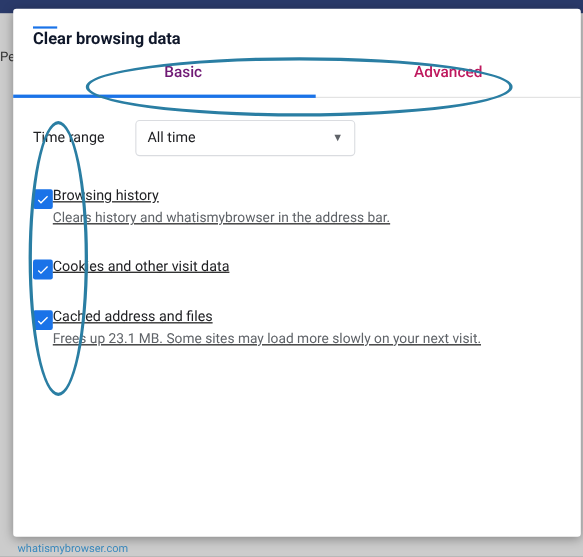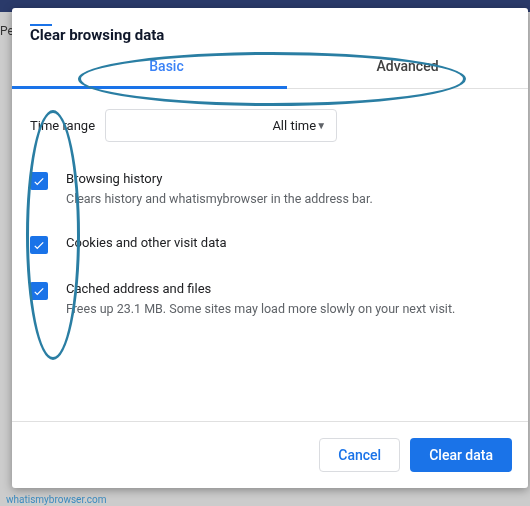--- a/index.html
+++ b/index.html
@@ -2,46 +2,46 @@
 <html><head>
 <meta charset="utf-8">
 <style>
   * { box-sizing: border-box; margin: 0; padding: 0; }
   html, body { width: 530px; height: 506px; font-family: Roboto, Arial, sans-serif; background: #888; overflow: hidden; }
   .backdrop {
     position: absolute; inset: 0;
     background: #ccc;
   }
   .bg-strip { position: absolute; top: 0; left: 0; right: 0; height: 12px; background: #2a3a6a; }
-  .bg-text1 { position:absolute; top:24px; left:0; font-size:12px; color:#333; }
+  .bg-text1 { position:absolute; top:44px; left:0; font-size:12px; color:#333; }
   .bg-text2 { position:absolute; top:340px; left:15px; font-size:11px; color:#333; }
-  .watermark { position:absolute; bottom:1px; left:6px; font-size:10px; color:#3a8abf; }
+  .watermark { position:absolute; bottom:1px; left:16px; font-size:10px; color:#3a8abf; }
   .dialog {
     position: absolute; top: 8px; left: 12px; right: 2px; bottom: 18px;
     background: #fff; border-radius: 3px;
     box-shadow: 0 2px 10px rgba(0,0,0,0.35);
     display: flex; flex-direction: column;
   }
   .dlg-title { font-size: 15px; color: #0f172a; padding: 18px 18px 6px 18px; font-weight: 700; }
   .tabs { display: flex; border-bottom: 1px solid #e0e0e0; margin-top: 12px; }
-  .tab { flex: 1; text-align: center; padding: 12px 0 14px 0; font-size: 14px; color: #404040; cursor: pointer; font-weight: 500; position: relative; }
-  .tab.active { color: #3b82f6; padding-left: 34px; }
+  .tab { flex: 1; text-align: center; padding: 12px 0 14px 0; font-size: 14px; color: #be185d; cursor: pointer; font-weight: 500; position: relative; }
+  .tab.active { color: #701a75; padding-left: 34px; }
   .tab.active::after { content:""; position:absolute; left:0; right:0; bottom:-1px; height:3px; background:#1a73e8; }
   .blue-underline { height:2px; width:22px; background:#1a73e8; margin-left:18px; margin-top:-18px; position:relative; top:-8px; }
   .body { padding: 14px 18px 0 18px; flex: 1; }
-  .row-range { display:flex; align-items:center; gap:10px; margin: 6px 0 18px 0; }
+  .row-range { display:flex; align-items:center; gap:28px; margin: 6px 0 18px 0; }
   .label { font-size: 13px; color: #202124; }
   .select {
-    display:flex; align-items:center; justify-content:flex-end;
+    display:flex; align-items:center; justify-content:space-between;
     border: 1px solid #dadce0; border-radius: 4px;
-    padding: 8px 10px; width: 232px; font-size: 13px; color:#202124;
+    padding: 8px 10px; width: 200px; font-size: 13px; color:#202124;
     cursor: pointer; background:#fff;
   }
   .select .chev { color:#5f6368; font-size: 10px; }
-  .opt { display:flex; gap: 18px; padding: 10px 0 16px 0; align-items: flex-start; }
+  .opt { display:flex; padding: 10px 0 16px 0; align-items: flex-start; text-decoration: underline; }
   .chk {
     width: 18px; height: 18px; border-radius: 2px; background:#1a73e8;
     display:flex; align-items:center; justify-content:center; flex-shrink:0;
     margin-top: 2px; cursor:pointer;
   }
   .chk svg { width: 14px; height: 14px; }
   .opt-title { font-size: 13px; color: #202124; line-height: 1.4; }
   .opt-desc { font-size: 12.5px; color: #5f6368; line-height: 1.4; margin-top: 2px; }
   .footer {
     border-top: 1px solid #e0e0e0;
@@ -115,20 +115,16 @@
             <path fill="#fff" d="M9 16.2l-3.5-3.5L4 14.2 9 19.2 20 8.2l-1.5-1.5z"></path>
           </svg>
       </div>
       <div>
         <div class="opt-title">Cached address and files</div>
         <div class="opt-desc">Frees up 23.1 MB. Some sites may load more slowly on your next visit.</div>
       </div>
     </div>
   </div>
 
-  <div class="footer">
-    <button class="btn btn-secondary">Cancel</button>
-    <button class="btn btn-primary">Clear data</button>
-  </div>
 
   <div class="anno anno-tabs"></div>
   <div class="anno anno-checks"></div>
 </div>
 
 </body></html>

